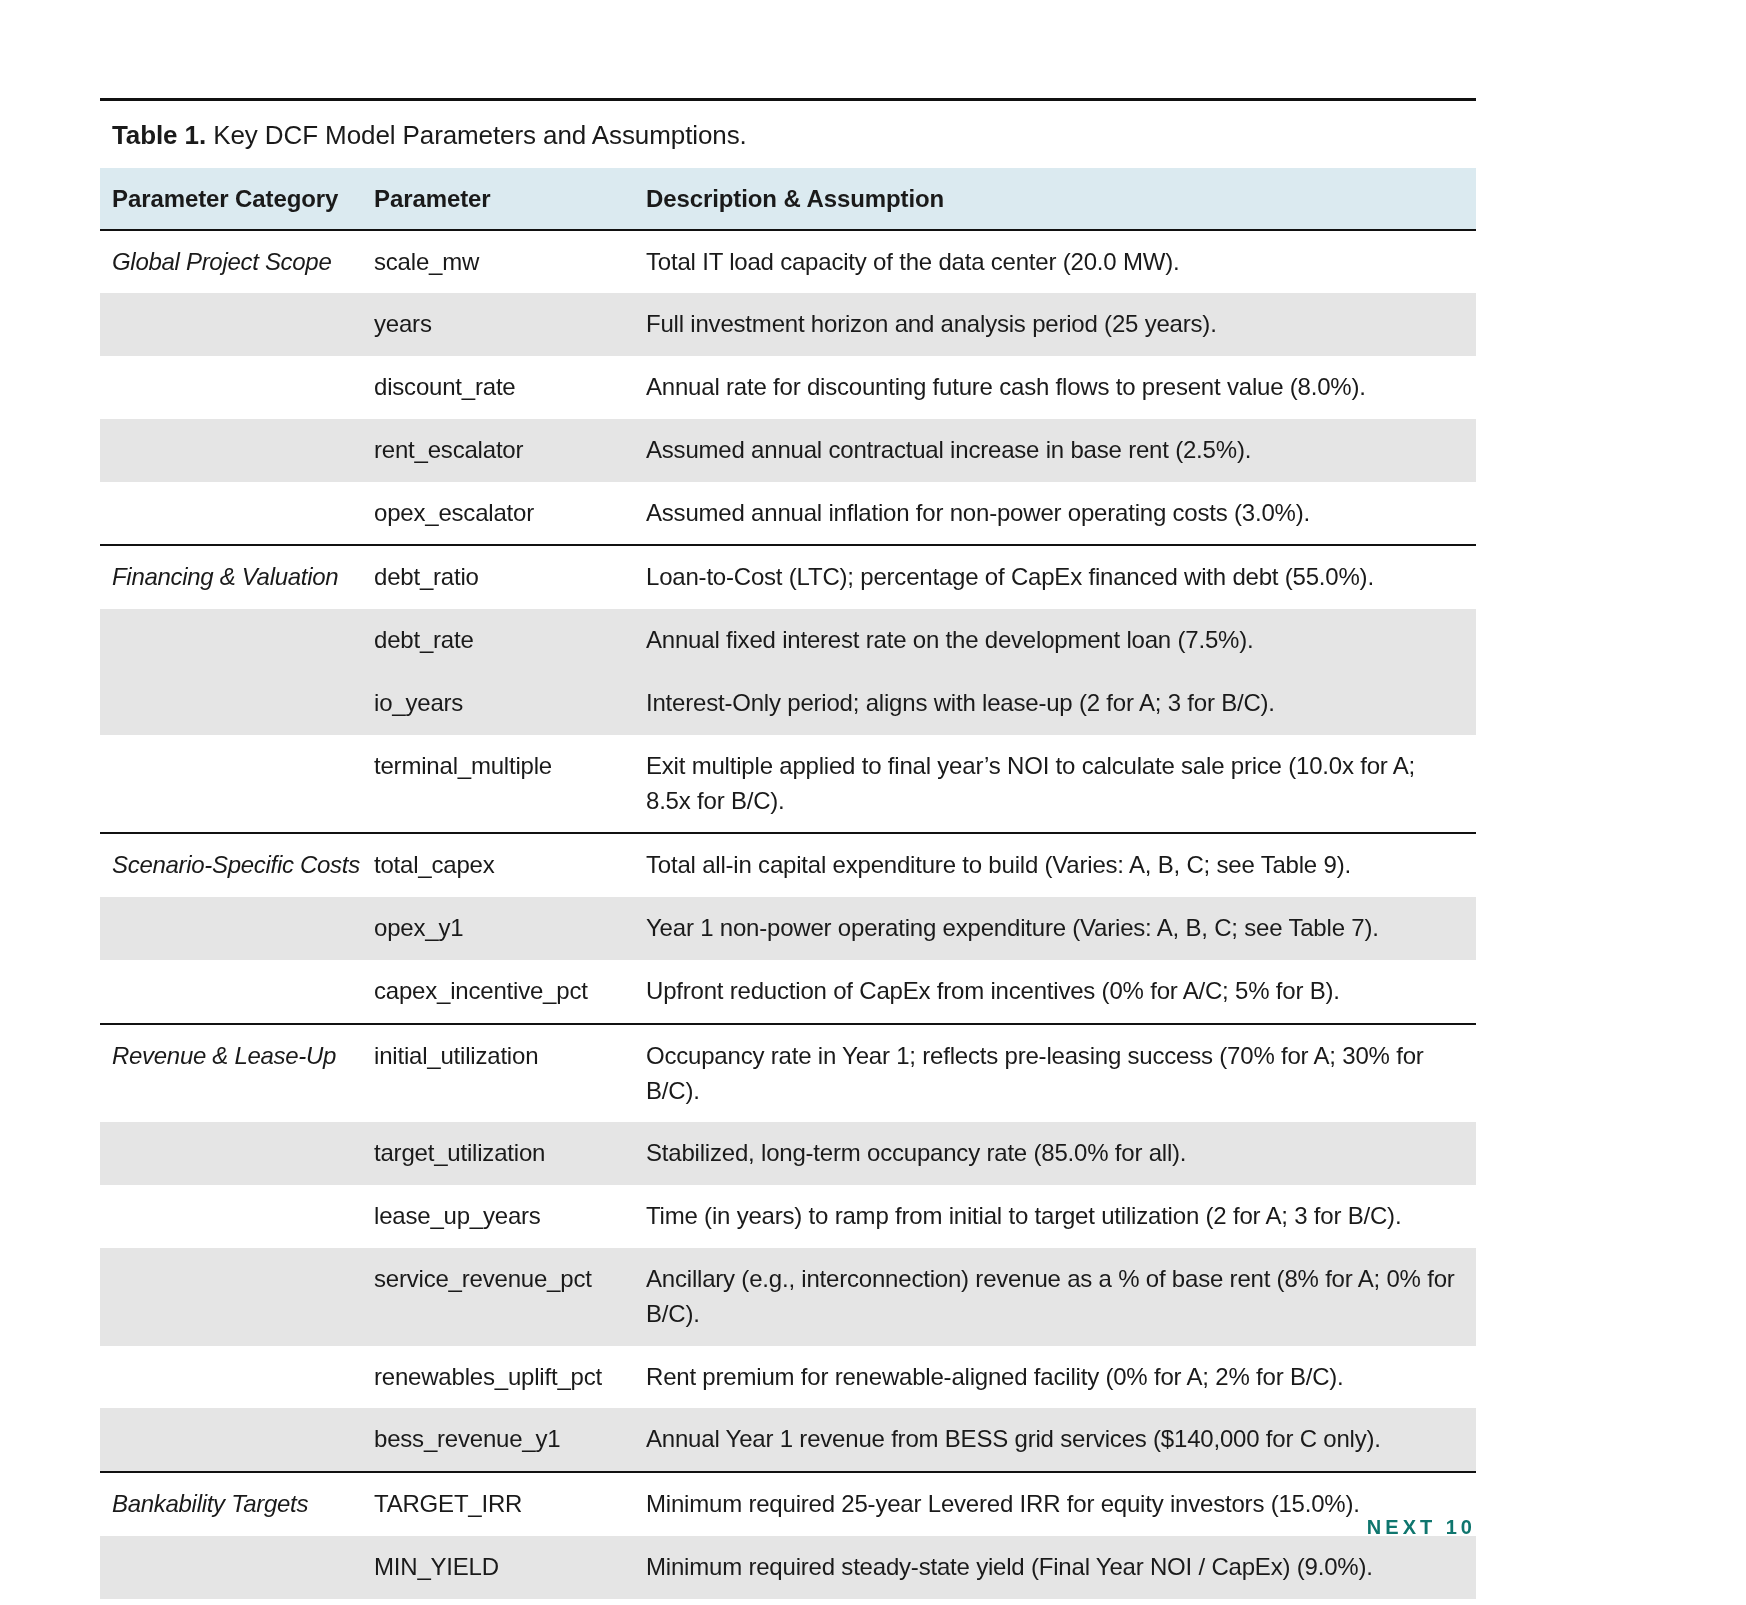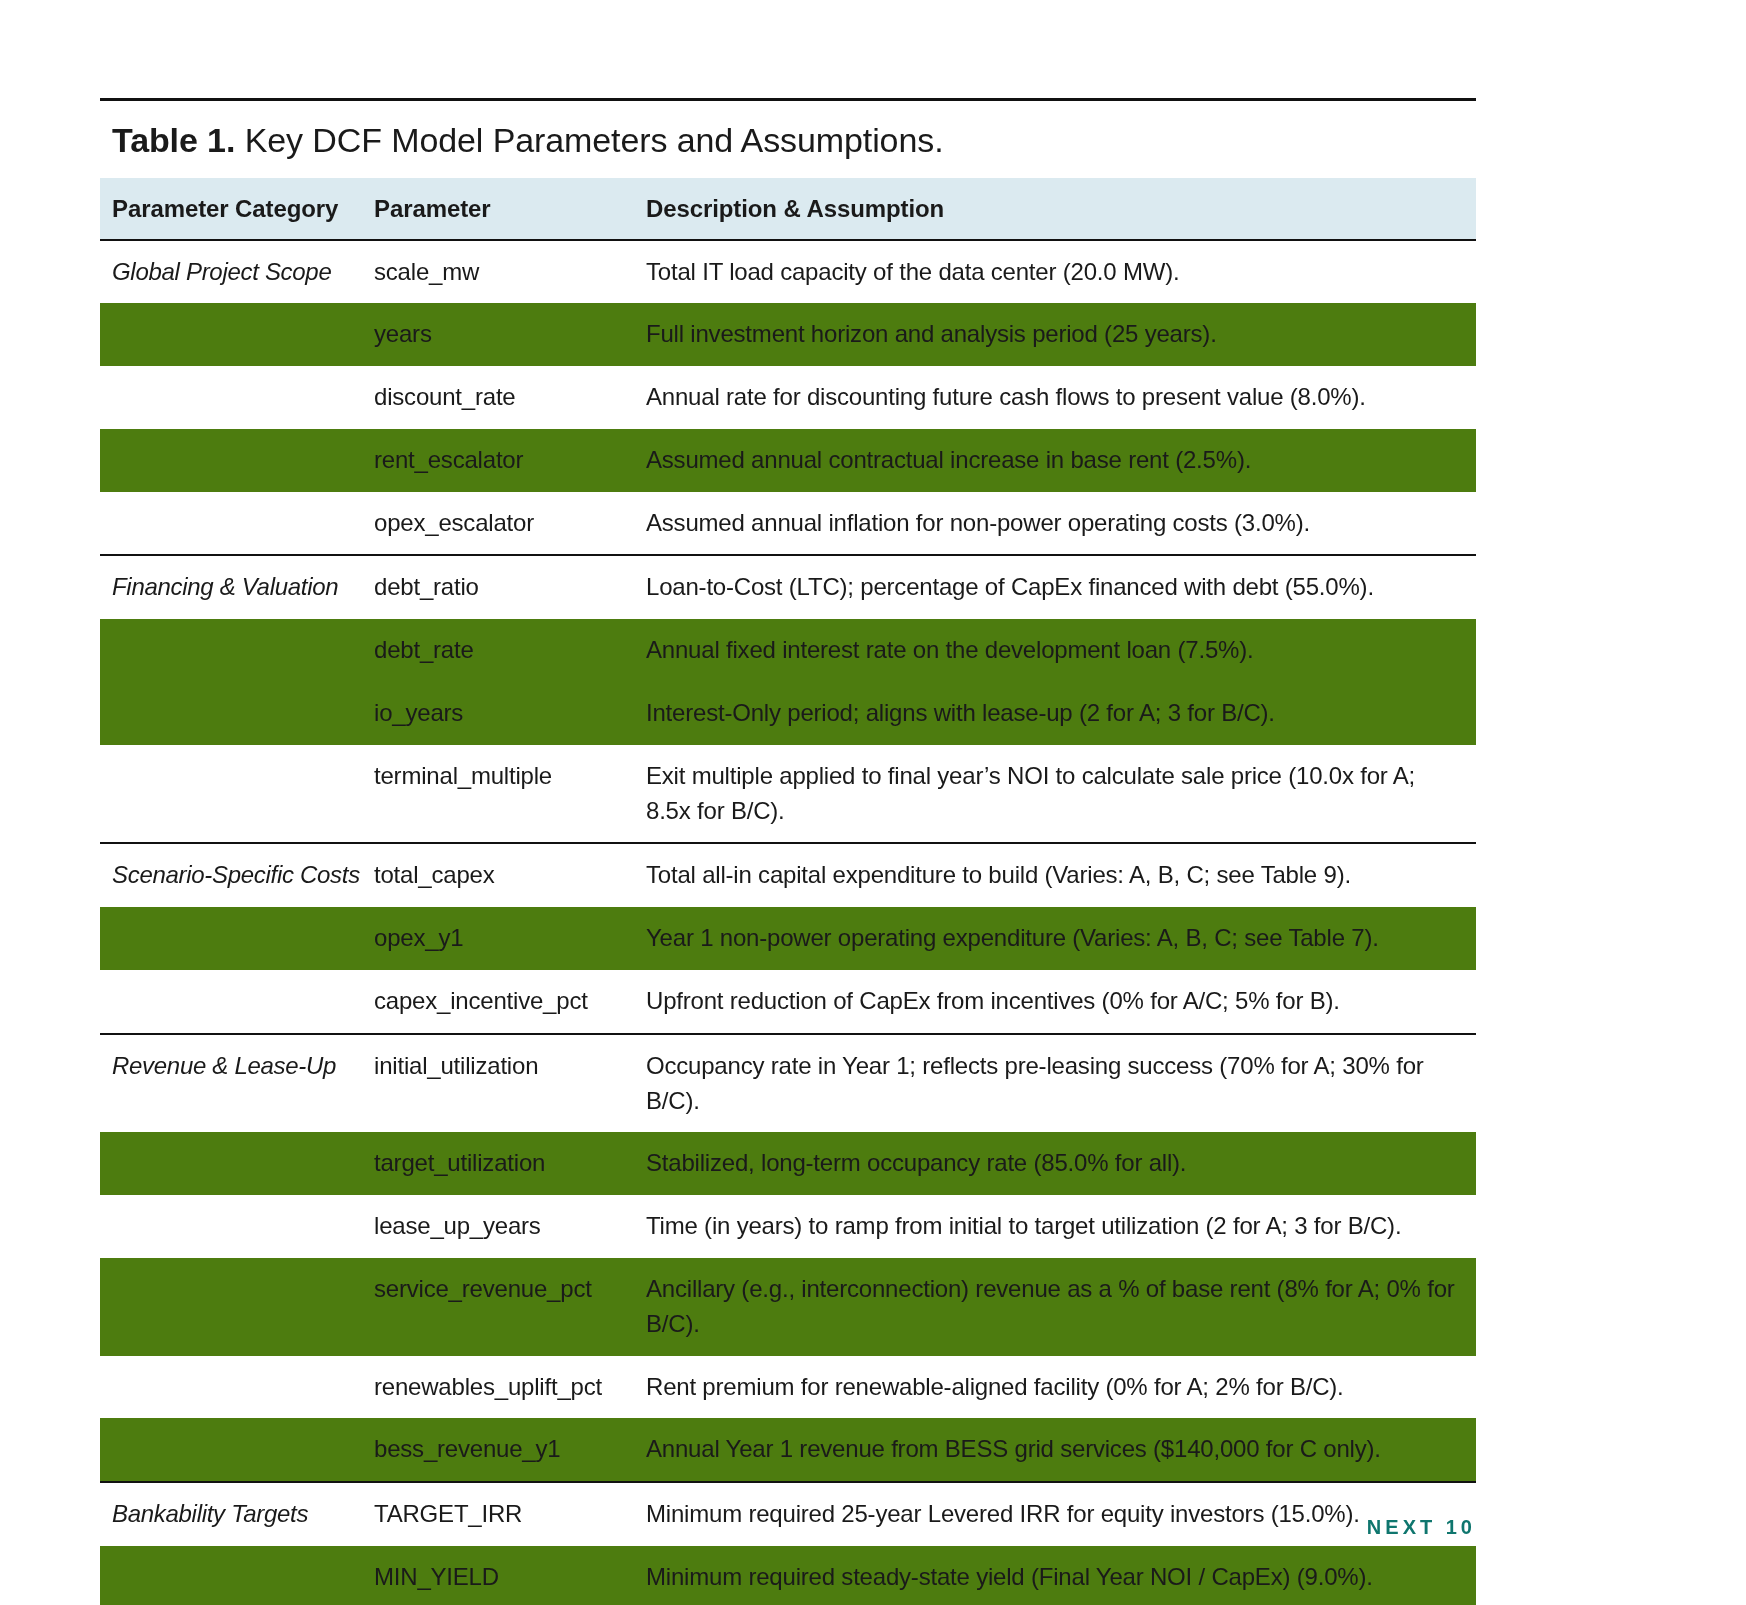--- a/index.html
+++ b/index.html
@@ -20,21 +20,21 @@
     left: 100px;
     top: 0;
     width: 1376px;
   }
   .top-rule {
     margin-top: 98px;
     border-top: 3px solid #111111;
     width: 1376px;
   }
   .caption {
-    font-size: 34px;
+    font-size: 26px;
     line-height: 1.25;
     padding: 18px 0 16px 12px;
     letter-spacing: -0.1px;
     white-space: nowrap;
   }
   .caption .cap-label {
     font-weight: bold;
   }
   table.params {
     border-collapse: collapse;
@@ -62,21 +62,21 @@
     padding: 14px 10px 14px 12px;
     vertical-align: top;
     line-height: 1.45;
     letter-spacing: -0.2px;
     white-space: nowrap;
   }
   tbody td.desc {
     white-space: normal;
   }
   tbody tr.alt td {
-    background: #4d7c0f;
+    background: #e5e5e5;
   }
   tbody tr.sec-start td {
     border-top: 2px solid #111111;
     margin-top: 44px;
   }
   td.cat {
     font-style: italic;
     letter-spacing: -0.3px;
   }
   .footer {

